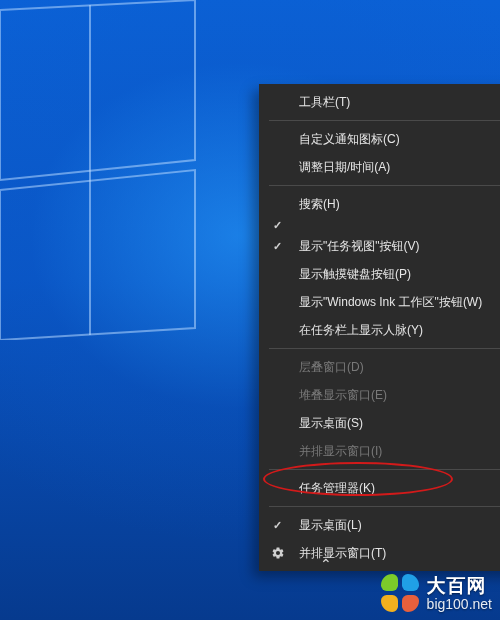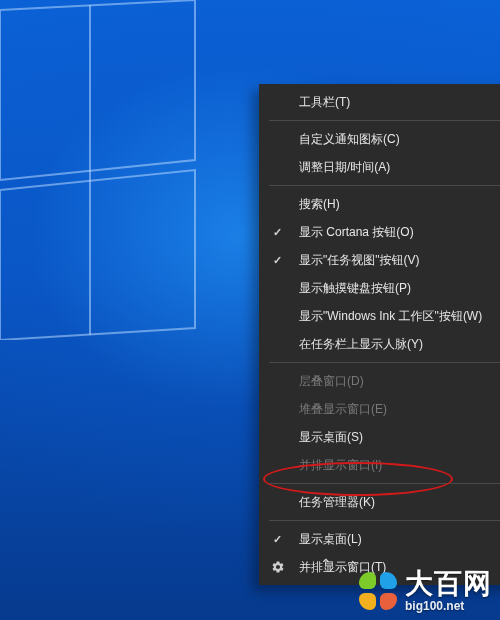--- a/index.html
+++ b/index.html
@@ -60,22 +60,22 @@
     color:#fff;font-weight:700;
     text-shadow:0 1px 2px rgba(0,0,0,0.5);
   }
   .wm-logo{width:38px;height:38px;display:grid;grid-template-columns:1fr 1fr;grid-template-rows:1fr 1fr;gap:4px;}
   .wm-logo span{display:block;border-radius:6px;}
   .wm-logo .q1{background:#7ccb2a;border-top-left-radius:12px;}
   .wm-logo .q2{background:#20a0e6;border-top-right-radius:12px;}
   .wm-logo .q3{background:#f2b01e;border-bottom-left-radius:12px;}
   .wm-logo .q4{background:#e8603c;border-bottom-right-radius:12px;}
   .wm-text{display:flex;flex-direction:column;line-height:1;}
-  .wm-text .t1{font-size:28px;letter-spacing:1px;}
-  .wm-text .t2{font-size:12px;opacity:0.9;margin-top:2px;font-weight:700;}
+  .wm-text .t1{font-size:19px;letter-spacing:1px;}
+  .wm-text .t2{font-size:14px;opacity:0.9;margin-top:2px;font-weight:400;}
 
   
   .tray{
     position:absolute;left:320px;bottom:48px;color:#fff;font-size:14px;opacity:0.8;
     display:flex;gap:18px;align-items:center;
   }
 </style>
 </head>
 <body>
 
@@ -104,21 +104,20 @@
     <div class="item">
       <span>调整日期/时间(A)</span>
     </div>
     <div class="sep"></div>
     <div class="item">
       <span>搜索(H)</span>
       <span class="chev">❯</span>
     </div>
     <div class="item">
       <span class="chk">✓</span>
-      <span>显示 Cortana 按钮(O)</span>
     </div>
     <div class="item">
       <span class="chk">✓</span>
       <span>显示"任务视图"按钮(V)</span>
     </div>
     <div class="item">
       <span>显示触摸键盘按钮(P)</span>
     </div>
     <div class="item">
       <span>显示"Windows Ink 工作区"按钮(W)</span>

